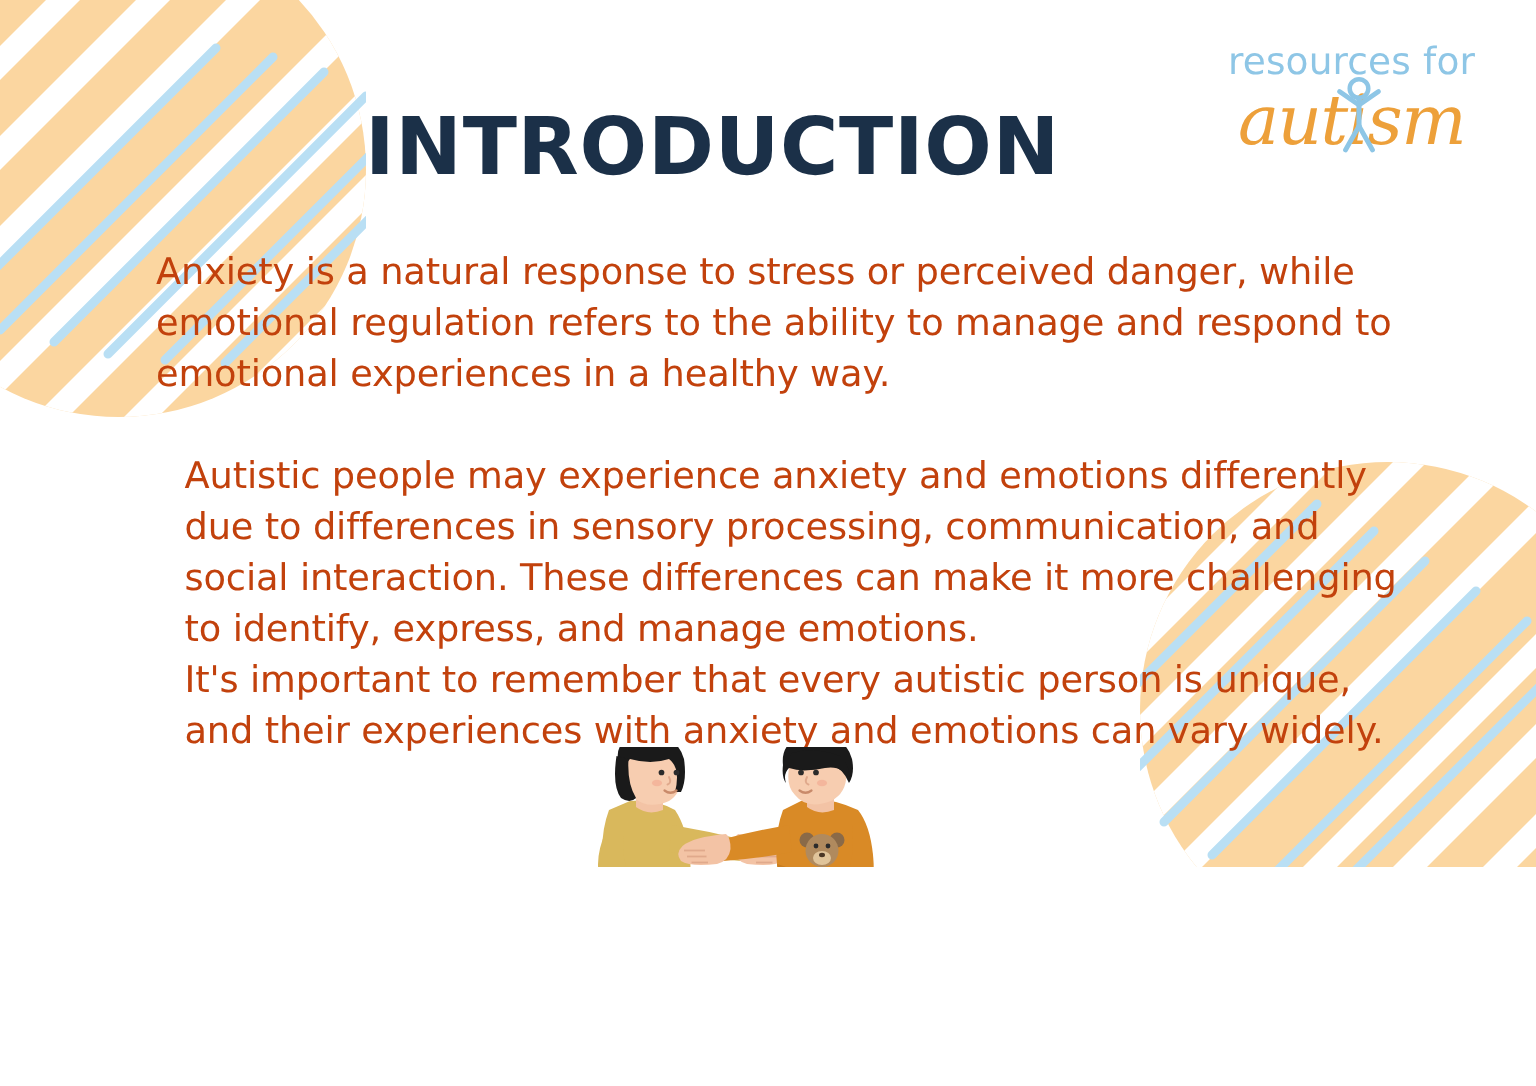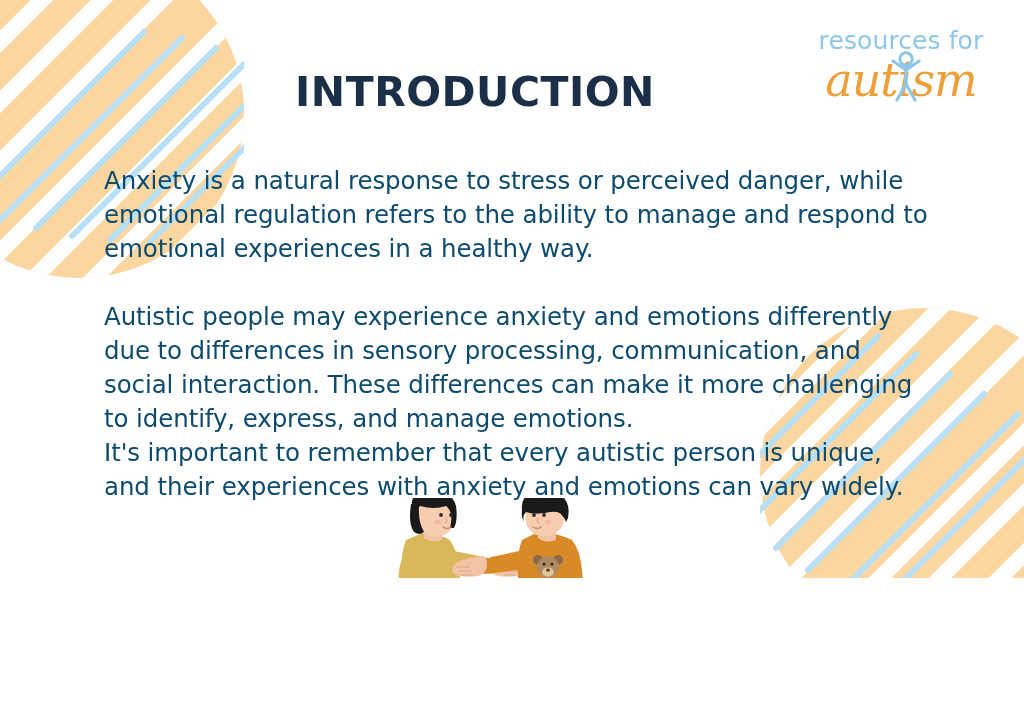--- a/index.html
+++ b/index.html
@@ -83,42 +83,42 @@
   }
 
   
   .slide-title {
     position: absolute;
     top: 68px;
     left: 0;
     width: 934px;
     text-align: center;
     font-family: "DejaVu Sans", sans-serif;
-    font-size: 41px;
+    font-size: 53px;
     font-weight: bold;
     color: #1b3048;
     letter-spacing: 0.5px;
     padding-left: 16px;
   }
 
   
   .body-copy {
     position: absolute;
     top: 164px;
     left: 104px;
     width: 830px;
     font-family: "DejaVu Sans", sans-serif;
     font-size: 24.5px;
     line-height: 34px;
-    color: #0c4a6e;
+    color: #c2410c;
     letter-spacing: -0.1px;
   }
 
   .para { margin: 0; }
-  .para + .para { margin-top: 34px; }
+  .para + .para { margin-top: 34px; margin-left: 19px; }
   .para-tight + .para-tight { margin-top: 0; }
 
   
   .illustration {
     position: absolute;
     left: 368px;
     top: 498px;
     width: 240px;
     height: 196px;
   }

